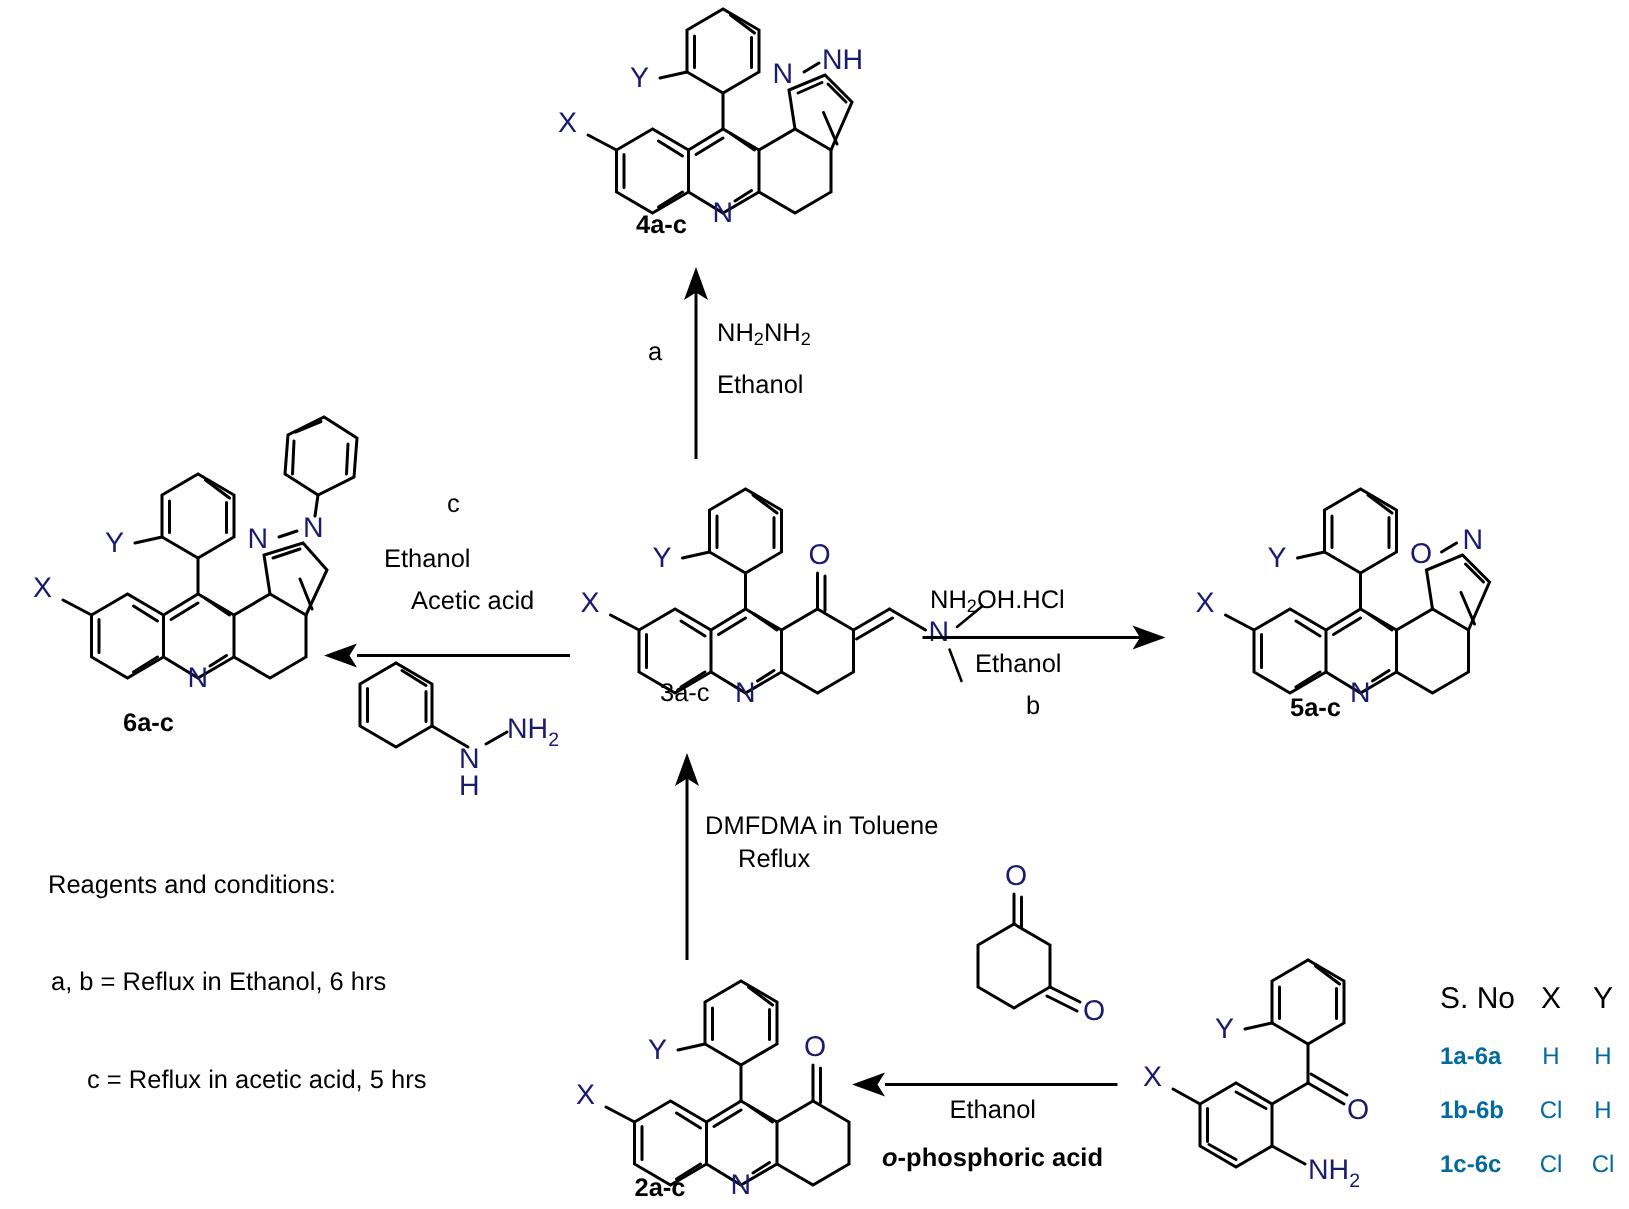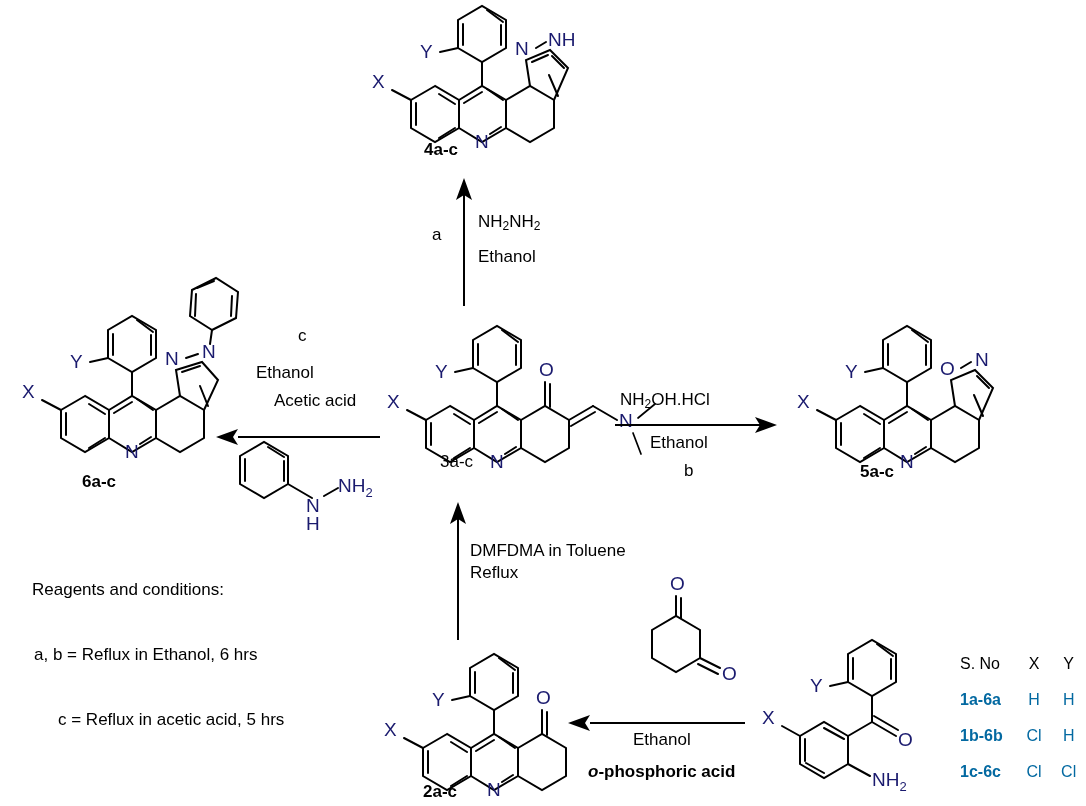--- a/index.html
+++ b/index.html
@@ -19,21 +19,21 @@
   .lbl-plain{position:absolute;font-size:17px;font-weight:normal;color:#000000;white-space:nowrap;}
   .cond{position:absolute;font-size:17px;color:#000;white-space:nowrap;}
   .cond-sub{font-size:12px;vertical-align:-3px;}
   .ital{font-style:italic;}
   .arrow-line{position:absolute;background:#000;}
   .note{position:absolute;font-size:17px;color:#000000;white-space:nowrap;}
   .tbl{position:absolute;font-size:16px;color:#000;}
   .tbl td{padding:0;font-size:16px;color:#0369a1;white-space:nowrap;}
   .tbl td.sn{font-weight:bold;text-align:left;padding-right:14px;}
   .tbl td.v{text-align:center;width:42px;font-weight:normal;}
-  .tbl th{font-weight:normal;font-size:16px;padding:0 0 9px 0;text-align:left;}
+  .tbl th{font-weight:normal;font-size:20px;padding:0 0 9px 0;text-align:left;}
   .tbl th.c{text-align:center;}
 </style>
 </head>
 <body>
 
 <div class="stage">
 
   <svg class="struct" style="left:340px;top:0px;" width="300" height="150" viewBox="0 0 300 150">
 
     <polygon class="bond" points="118,48 118,20 142,6 166,20 166,48 142,62"></polygon>
@@ -187,21 +187,21 @@
     <polygon class="bond" points="222,20 200,6 202,-20 226,-32 248,-18 246,8"></polygon>
     <path class="bond" d="M205,6 L206,-16 M207,-22 L224,-29 M242,-14 L241,6"></path>
   </svg>
   <div class="lbl" style="left:82px;top:472px;">6a-c</div>
 
   <div class="arrow-line" style="left:457px;top:518px;width:2px;height:122px;"></div>
   <svg class="struct" style="left:450px;top:502px;" width="20" height="22">
     <polygon points="8,0 16,22 8,17 0,22" fill="#000"></polygon>
   </svg>
   <div class="cond" style="left:470px;top:541px;">DMFDMA in Toluene</div>
-  <div class="cond" style="left:470px;top:563px;">Reflux</div>
+  <div class="cond" style="left:492px;top:563px;">Reflux</div>
 
   <svg class="struct" style="left:352px;top:648px;" width="260" height="150" viewBox="0 0 260 150">
     <polygon class="bond" points="118,48 118,20 142,6 166,20 166,48 142,62"></polygon>
     <path class="bond" d="M123,45 L123,24 M147,10 L163,22 M161,45 L161,25"></path>
     <line class="bond" x1="118" y1="48" x2="100" y2="52"></line>
     <text class="atom" x="80" y="58">Y</text>
     <line class="bond" x1="142" y1="62" x2="142" y2="86"></line>
     <polygon class="bond" points="95,86 71,100 71,128 95,142 119,128 119,100"></polygon>
     <path class="bond" d="M76,103 L76,125 M99,138 L115,128 M115,104 L99,94"></path>
     <line class="bond" x1="71" y1="100" x2="52" y2="90"></line>

